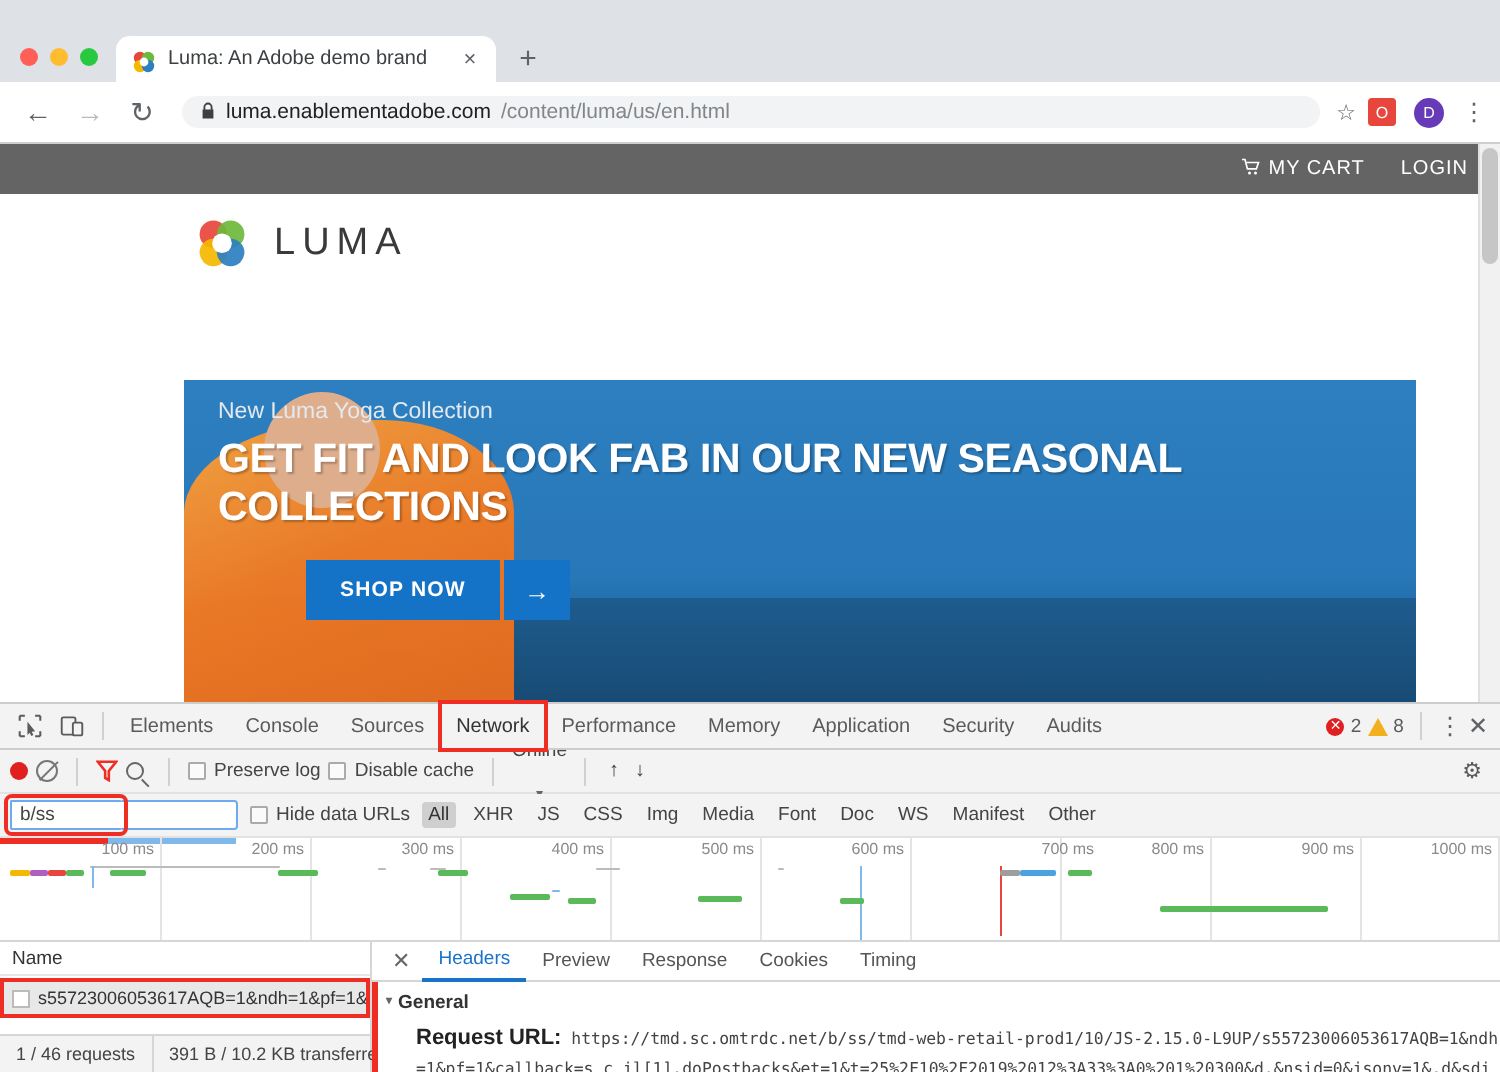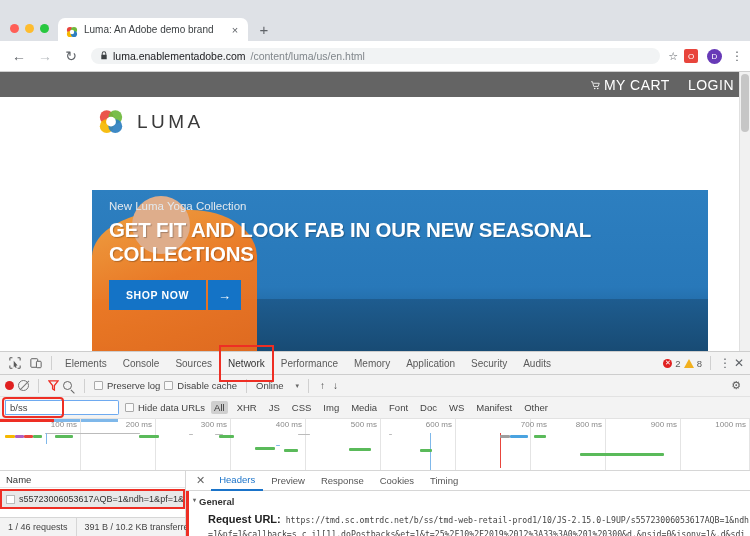--- a/index.html
+++ b/index.html
@@ -73,21 +73,21 @@
   }
   .kebab { color: #5f6368; font-size: 12px; line-height: 1; letter-spacing: 0; }
 
   
   .viewport { height: 294px; position: relative; overflow: hidden; background: #fff; }
   .site-topbar {
     height: 25px; background: #646464;
     display: flex; align-items: center; justify-content: flex-end;
     padding-right: 16px; gap: 18px;
   }
-  .site-topbar span { color: #fff; font-size: 14px; letter-spacing: .5px; }
+  .site-topbar span { color: #fff; font-size: 10px; letter-spacing: .5px; }
   .cartgrp { display: flex; align-items: center; gap: 4px; }
   .site-header {
     height: 50px; display: flex; align-items: center; padding-left: 97px;
     background: #fff;
   }
   .luma-logo { width: 28px; height: 28px; position: relative; margin-right: 12px; }
   .luma-word { font-size: 19px; letter-spacing: 3.5px; color: #3a3a3a; font-weight: 400; }
   .hero {
     position: absolute; left: 92px; right: 42px; top: 118px; bottom: 0;
     background: linear-gradient(135deg,#1d6fb8 0%,#2a7fc6 40%,#1a5c96 100%);
@@ -113,21 +113,21 @@
   }
   .hero-text { position: absolute; left: 17px; top: 10px; right: 10px; }
   .hero-kicker { font-size: 11.5px; color: #e3e9ee; margin-bottom: 6px; }
   .hero-title {
     font-size: 20.5px; font-weight: bold; color: #fff; line-height: 1.18;
     letter-spacing: -0.2px; text-shadow: 1px 1px 1px rgba(0,0,0,.25);
   }
   .shop-row { display: flex; margin-top: 14px; gap: 2px; }
   .shop-btn {
     background: #1473c6; color: #fff; font-size: 10.5px; font-weight: bold;
-    letter-spacing: .6px; padding: 9px 17px;
+    letter-spacing: .6px; padding: 9px 17px; margin-left: 44px;
   }
   .shop-arrow {
     background: #1473c6; color: #fff; width: 33px;
     display: flex; align-items: center; justify-content: center; font-size: 13px;
   }
   .scrollbar-v {
     position: absolute; right: 0; top: 0; width: 11px; bottom: 0;
     background: #f1f1f1; border-left: 1px solid #e0e0e0;
   }
   .scroll-thumb {
@@ -151,21 +151,21 @@
     width: 21px; height: 21px; display: flex; align-items: center;
     justify-content: center; color: #5a5a5a;
   }
   .dt-sep { width: 1px; height: 14px; background: #d0d0d0; margin: 0 5px; }
   .dt-tab {
     font-size: 10px; color: #5a5a5a; padding: 0 8px; height: 23px;
     display: flex; align-items: center; white-space: nowrap;
   }
   .dt-tab.active { color: #333; font-weight: normal; }
   .dt-tab.boxed {
-    outline: 2px solid #ee2e24; outline-offset: -1px; height: 35px;
+    outline: 2px solid #ee2e24; outline-offset: -1px; height: 24px;
   }
   .dt-right { margin-left: auto; display: flex; align-items: center; gap: 3px; padding-right: 6px; }
   .err-badge { display: flex; align-items: center; gap: 3px; font-size: 9.5px; color: #5a5a5a; }
   .err-circle {
     width: 9px; height: 9px; border-radius: 50%; background: #e02020;
     color: #fff; font-size: 7px; display: flex; align-items: center; justify-content: center;
   }
   .warn-tri {
     width: 0; height: 0; border-left: 5px solid transparent;
     border-right: 5px solid transparent; border-bottom: 9px solid #f2b01e;
@@ -192,21 +192,21 @@
   }
   .mag:after {
     content:''; position:absolute; right:-4px; bottom:-3px; width:5px; height:1.4px;
     background:#666; transform: rotate(45deg);
   }
   .cb {
     width: 9px; height: 9px; border: 1px solid #aaa; background: #fafafa;
     border-radius: 1px; display: inline-block;
   }
   .chk-label { display: flex; align-items: center; gap: 4px; color: #444; }
-  .sel-online { display: flex; align-items: center; gap: 12px; color: #444; }
+  .sel-online { display: flex; align-items: center; gap: 12px; color: #444; flex-direction: column; }
   .caret-dn { font-size: 7px; color: #666; }
   .arrow-btn { color: #444; font-size: 10px; padding: 0 2px; }
   .gear { margin-left: auto; color: #5a5a5a; font-size: 11px; padding-right: 4px; }
 
   .dt-toolbar3 {
     height: 22px; display: flex; align-items: center; gap: 6px;
     padding: 0 5px; border-bottom: 1px solid #e2e2e2; background: #f3f3f3;
     font-size: 9.5px; color: #444;
   }
   .filter-highlight {

